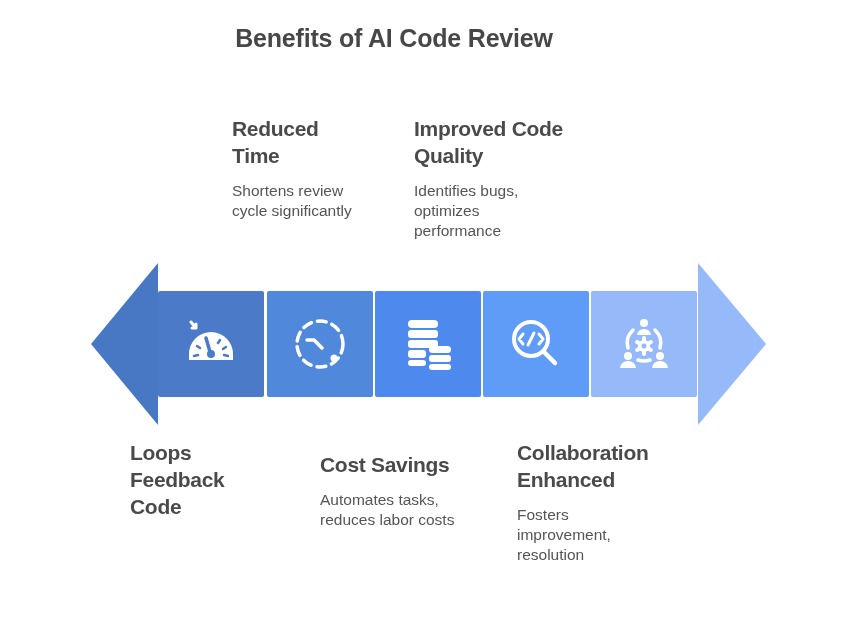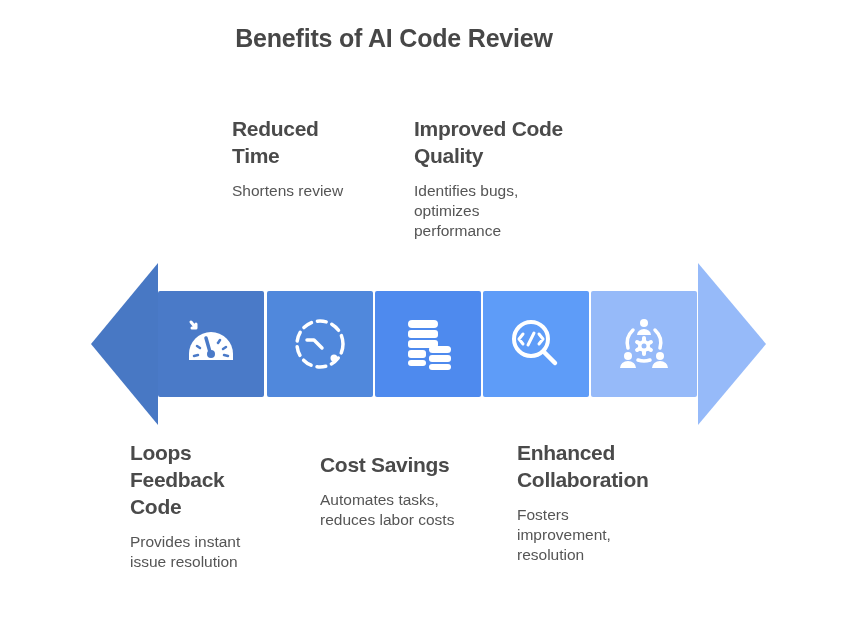--- a/index.html
+++ b/index.html
@@ -89,33 +89,30 @@
     <circle cx="30" cy="32" r="2.5" fill="#96BAF9"></circle>
   </svg>
 </div>
 
 <div class="label" style="left:130px;width:200px;top:439px;">
   <div class="head">
     <div>Loops</div>
     <div>Feedback</div>
     <div>Code</div>
   </div>
-  <div class="desc">
-    <div>Provides instant</div>
-    <div>issue resolution</div>
-  </div>
 </div>
 
 <div class="label" style="left:232px;width:200px;top:115px;">
   <div class="head">
     <div>Reduced</div>
     <div>Time</div>
   </div>
   <div class="desc">
     <div>Shortens review</div>
+    <div>cycle significantly</div>
   </div>
 </div>
 
 <div class="label" style="left:320px;width:200px;top:451px;">
   <div class="head">
     <div>Cost Savings</div>
   </div>
   <div class="desc">
     <div>Automates tasks,</div>
     <div>reduces labor costs</div>
@@ -129,21 +126,21 @@
   </div>
   <div class="desc">
     <div>Identifies bugs,</div>
     <div>optimizes</div>
     <div>performance</div>
   </div>
 </div>
 
 <div class="label" style="left:517px;width:200px;top:439px;">
   <div class="head">
+    <div>Collaboration</div>
     <div>Enhanced</div>
-    <div>Collaboration</div>
   </div>
   <div class="desc">
     <div>Fosters</div>
     <div>improvement,</div>
     <div>resolution</div>
   </div>
 </div>
 
 </body></html>

